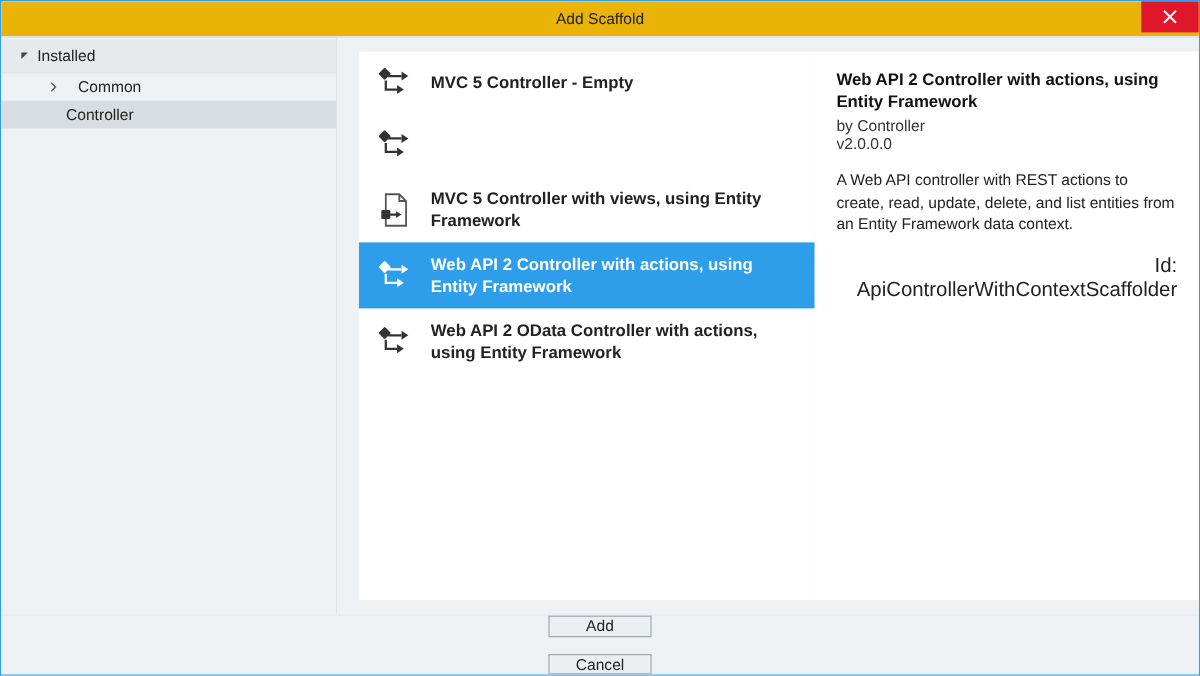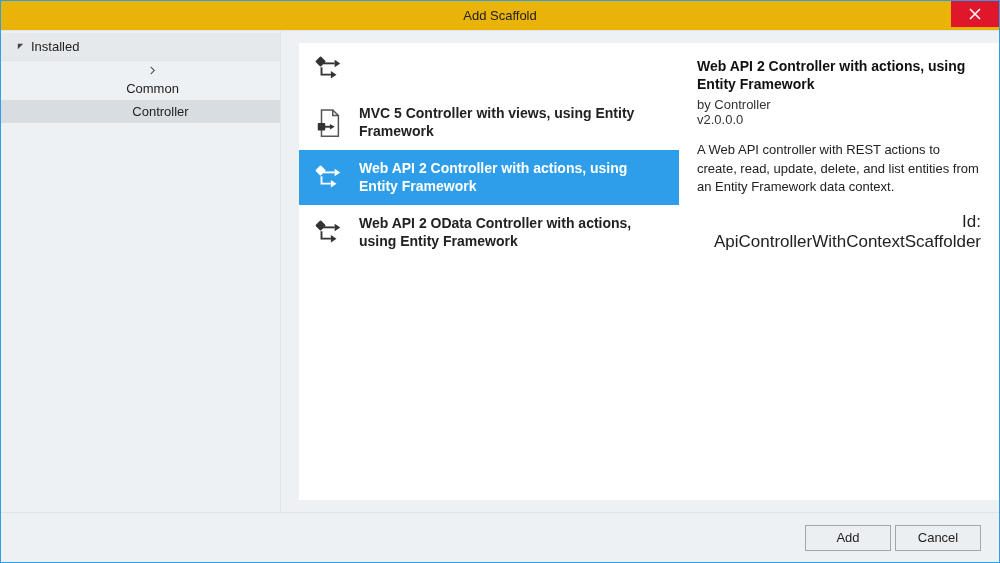--- a/index.html
+++ b/index.html
@@ -61,22 +61,21 @@
     border-bottom: 1px solid #dfe4e8;
     background: #e6e9ec;
   }
   .tree-item {
     padding: 4px 14px 4px 38px;
     font-size: 13px;
     color: #222;
     cursor: pointer;
     display: flex;
     align-items: center;
-    gap: 6px;
-    flex-direction: column;
+    gap: 16px;
   }
   .tree-item.selected {
     background: #d8dde2;
   }
   .tree-exp {
     width: 10px;
     height: 10px;
     display: inline-flex;
     align-items: center;
     justify-content: center;
@@ -138,21 +137,22 @@
   .detail-desc { font-size: 13px; color: #222; line-height: 1.4; margin-bottom: 16px; }
   .detail-id { font-size: 17px; color: #222; text-align: right; }
   .footer {
     height: 50px;
     background: #eef1f4;
     border-top: 1px solid #dfe4e8;
     display: flex;
     align-items: center;
     justify-content: flex-end;
     padding: 0 18px;
-    gap: 4px;
+    gap: 14px;
+    flex-direction: column;
   }
   .btn {
     min-width: 86px;
     height: 26px;
     border: 1px solid #a2a7ab;
     background: #eceff2;
     font-size: 13px;
     color: #222;
     cursor: pointer;
     display: inline-flex;
@@ -195,20 +195,32 @@
       <span>Common</span>
     </div>
     <div class="tree-item selected" style="padding-left:54px;">
       <span>Controller</span>
     </div>
   </div>
 
   <div class="main">
     <div class="list-panel" id="scaffold-list">
 
+    <div class="scaffold-item">
+    <div class="icon-wrap">
+            <svg class="ctrl-svg" viewBox="0 0 32 32">
+    <rect x="3" y="4" width="8" height="8" rx="1" transform="rotate(45 7 8)" fill="#333"></rect>
+    <path d="M10 10 L22 10" stroke="#333" stroke-width="2"></path>
+    <polygon points="22,6 28,10 22,14" fill="#333"></polygon>
+    <path d="M8 14 L8 22 L18 22" stroke="#333" stroke-width="2" fill="none"></path>
+    <polygon points="18,18 24,22 18,26" fill="#333"></polygon>
+  </svg>
+          </div>
+    <div class="label">MVC 5 Controller - Empty</div>
+  </div>
         <div class="scaffold-item">
     <div class="icon-wrap">
             <svg class="ctrl-svg" viewBox="0 0 32 32">
     <rect x="3" y="4" width="8" height="8" rx="1" transform="rotate(45 7 8)" fill="#333"></rect>
     <path d="M10 10 L22 10" stroke="#333" stroke-width="2"></path>
     <polygon points="22,6 28,10 22,14" fill="#333"></polygon>
     <path d="M8 14 L8 22 L18 22" stroke="#333" stroke-width="2" fill="none"></path>
     <polygon points="18,18 24,22 18,26" fill="#333"></polygon>
   </svg>
           </div>

